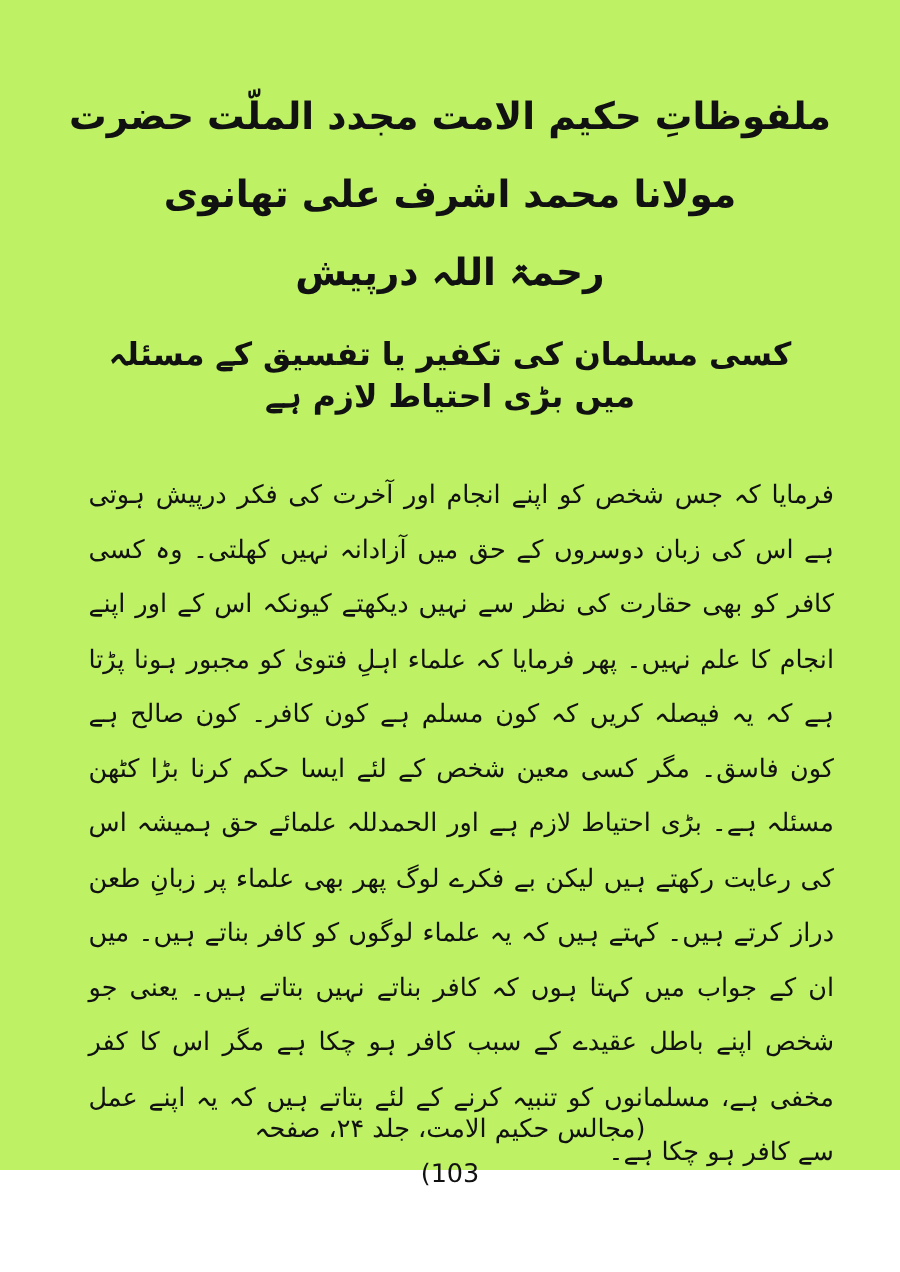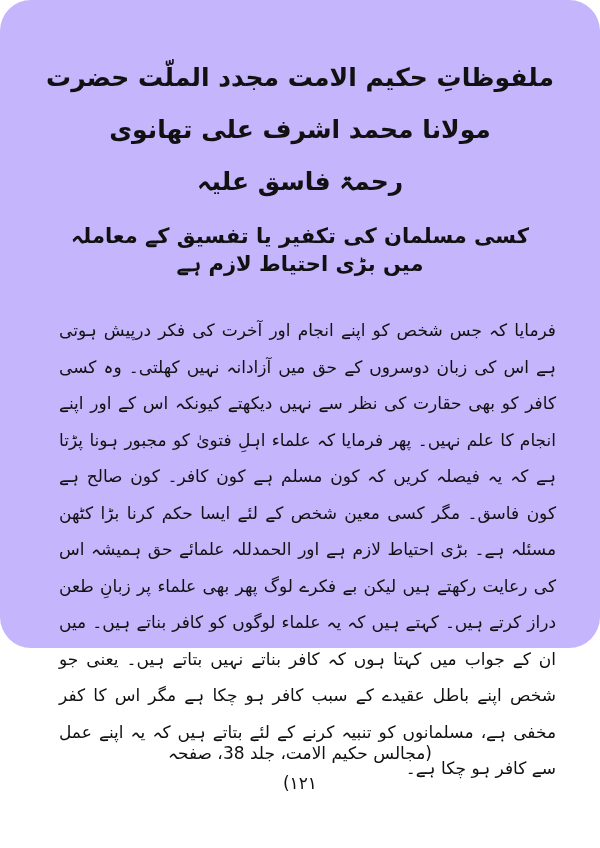--- a/index.html
+++ b/index.html
@@ -11,24 +11,23 @@
       width: 600px;
       height: 848px;
       overflow: hidden;
       position: relative;
       color: #111111;
       font-family: "DejaVu Sans", sans-serif;
     }
     .page {
       position: absolute;
       left: 0; top: 0;
-      width: 600px; height: 648px;
-      background: #c4b5fd;
+      width: 600px; height: 780px;
+      background: #bef264;
       direction: rtl;
-      border-radius: 31px;
     }
     .title {
       position: absolute;
       left: 30px; right: 30px;
       top: 52px;
       text-align: center;
       font-weight: bold;
       font-size: 25px;
       line-height: 52px;
       letter-spacing: 0;
@@ -63,24 +62,24 @@
       line-height: 30px;
     }
   </style>
 </head>
 <body>
 
 <div class="page">
 
   <div class="title">
     <div>ملفوظاتِ حکیم الامت مجدد الملّت حضرت مولانا محمد اشرف علی تھانوی</div>
-    <div>رحمۃ فاسق علیہ</div>
+    <div>رحمۃ اللہ درپیش</div>
   </div>
 
-  <div class="subtitle">کسی مسلمان کی تکفیر یا تفسیق کے معاملہ میں بڑی احتیاط لازم ہے</div>
+  <div class="subtitle">کسی مسلمان کی تکفیر یا تفسیق کے مسئلہ میں بڑی احتیاط لازم ہے</div>
 
   <div class="body-text">
     <p>فرمایا کہ جس شخص کو اپنے انجام اور آخرت کی فکر درپیش ہوتی ہے اس کی زبان دوسروں کے حق میں آزادانہ نہیں کھلتی۔ وہ کسی کافر کو بھی حقارت کی نظر سے نہیں دیکھتے کیونکہ اس کے اور اپنے انجام کا علم نہیں۔ پھر فرمایا کہ علماء اہلِ فتویٰ کو مجبور ہونا پڑتا ہے کہ یہ فیصلہ کریں کہ کون مسلم ہے کون کافر۔ کون صالح ہے کون فاسق۔ مگر کسی معین شخص کے لئے ایسا حکم کرنا بڑا کٹھن مسئلہ ہے۔ بڑی احتیاط لازم ہے اور الحمدللہ علمائے حق ہمیشہ اس کی رعایت رکھتے ہیں لیکن بے فکرے لوگ پھر بھی علماء پر زبانِ طعن دراز کرتے ہیں۔ کہتے ہیں کہ یہ علماء لوگوں کو کافر بناتے ہیں۔ میں ان کے جواب میں کہتا ہوں کہ کافر بناتے نہیں بتاتے ہیں۔ یعنی جو شخص اپنے باطل عقیدے کے سبب کافر ہو چکا ہے مگر اس کا کفر مخفی ہے، مسلمانوں کو تنبیہ کرنے کے لئے بتاتے ہیں کہ یہ اپنے عمل سے کافر ہو چکا ہے۔</p>
   </div>
 
-  <div class="citation">(مجالس حکیم الامت، جلد 38، صفحہ ۱۲۱)</div>
+  <div class="citation">(مجالس حکیم الامت، جلد ۲۴، صفحہ 103)</div>
 
 </div>
 
 </body></html>

